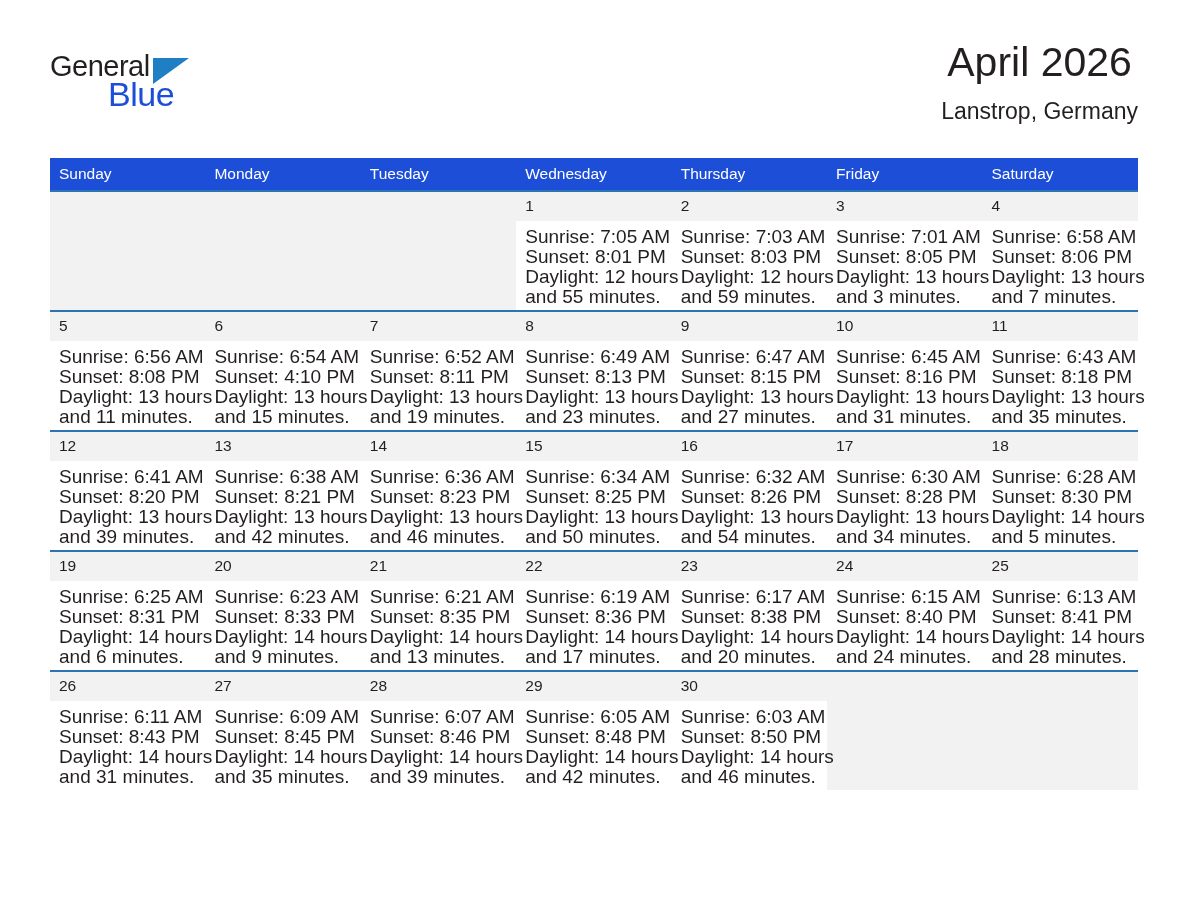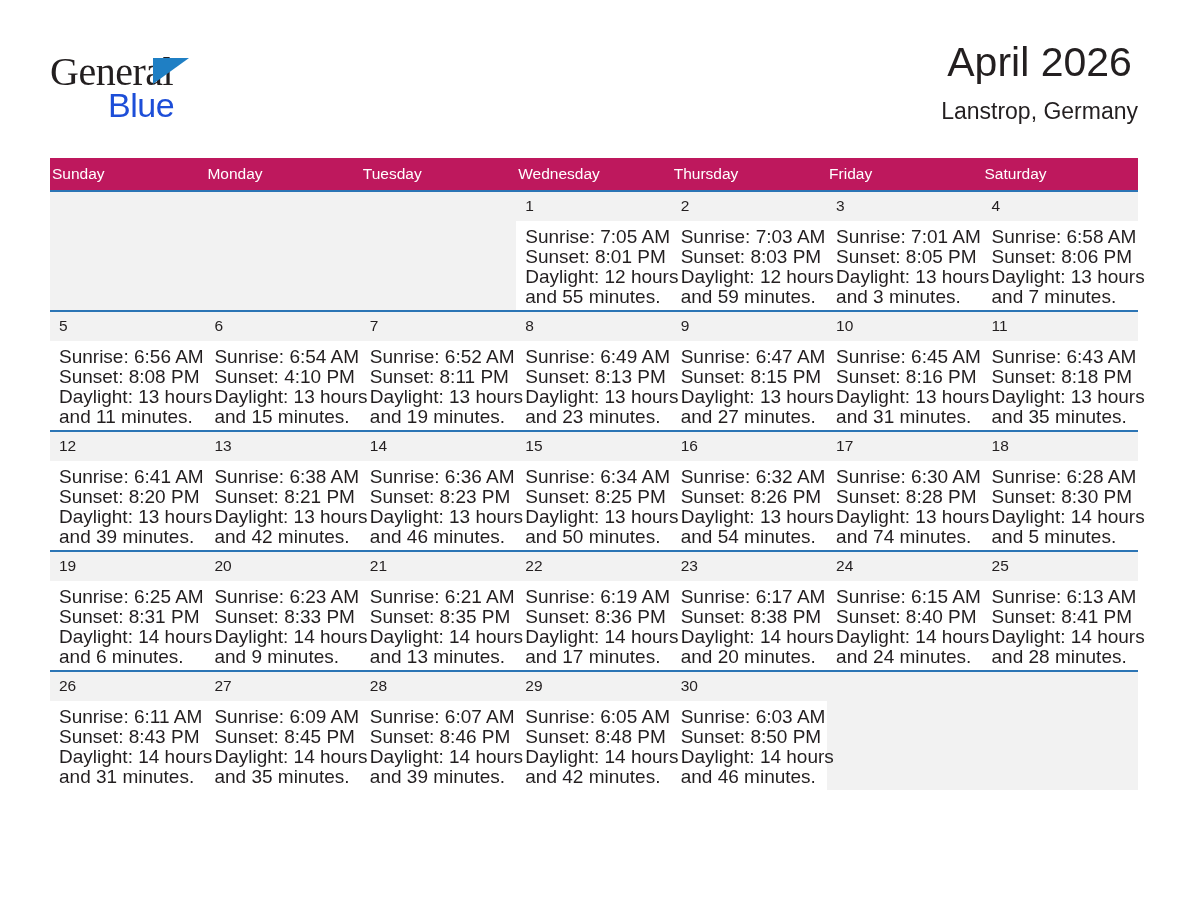--- a/index.html
+++ b/index.html
@@ -27,24 +27,24 @@
     justify-content: space-between;
     height: 100px;
   }
   .brand {
     margin-top: 12px;
     line-height: 1;
     position: relative;
     width: 180px;
   }
   .brand-general {
-    font-size: 40px;
+    font-size: 29px;
     color: #231f20;
     letter-spacing: -0.5px;
-    font-family: Liberation Serif, serif;
+    font-family: Liberation Sans, sans-serif;
   }
   .brand-blue {
     font-size: 34px;
     color: #1d4ed8;
     letter-spacing: -0.5px;
     display: block;
     margin-top: -4px;
     margin-left: 58px;
   }
   .brand-triangle {
@@ -74,26 +74,26 @@
     line-height: 1.1;
   }
   
   table.calendar {
     border-collapse: collapse;
     width: 1088px;
     margin-top: 18px;
     table-layout: fixed;
   }
   table.calendar th {
-    background: #be185d;
+    background: #1d4ed8;
     color: #ffffff;
     font-weight: normal;
     font-size: 15.5px;
     text-align: left;
-    padding: 7px 0 7px 2px;
+    padding: 7px 0 7px 9px;
     height: 18px;
   }
   table.calendar td {
     vertical-align: top;
     border-top: 2px solid #2c75b5;
     padding: 0;
     height: 118px;
   }
   td.empty {
     background: #f2f2f2;
@@ -305,21 +305,21 @@
               <div>Daylight: 13 hours</div>
               <div>and 54 minutes.</div>
             </div>
           </td>
           <td>
             <div class="daynum">17</div>
             <div class="details">
               <div>Sunrise: 6:30 AM</div>
               <div>Sunset: 8:28 PM</div>
               <div>Daylight: 13 hours</div>
-              <div>and 74 minutes.</div>
+              <div>and 34 minutes.</div>
             </div>
           </td>
           <td>
             <div class="daynum">18</div>
             <div class="details">
               <div>Sunrise: 6:28 AM</div>
               <div>Sunset: 8:30 PM</div>
               <div>Daylight: 14 hours</div>
               <div>and 5 minutes.</div>
             </div>

